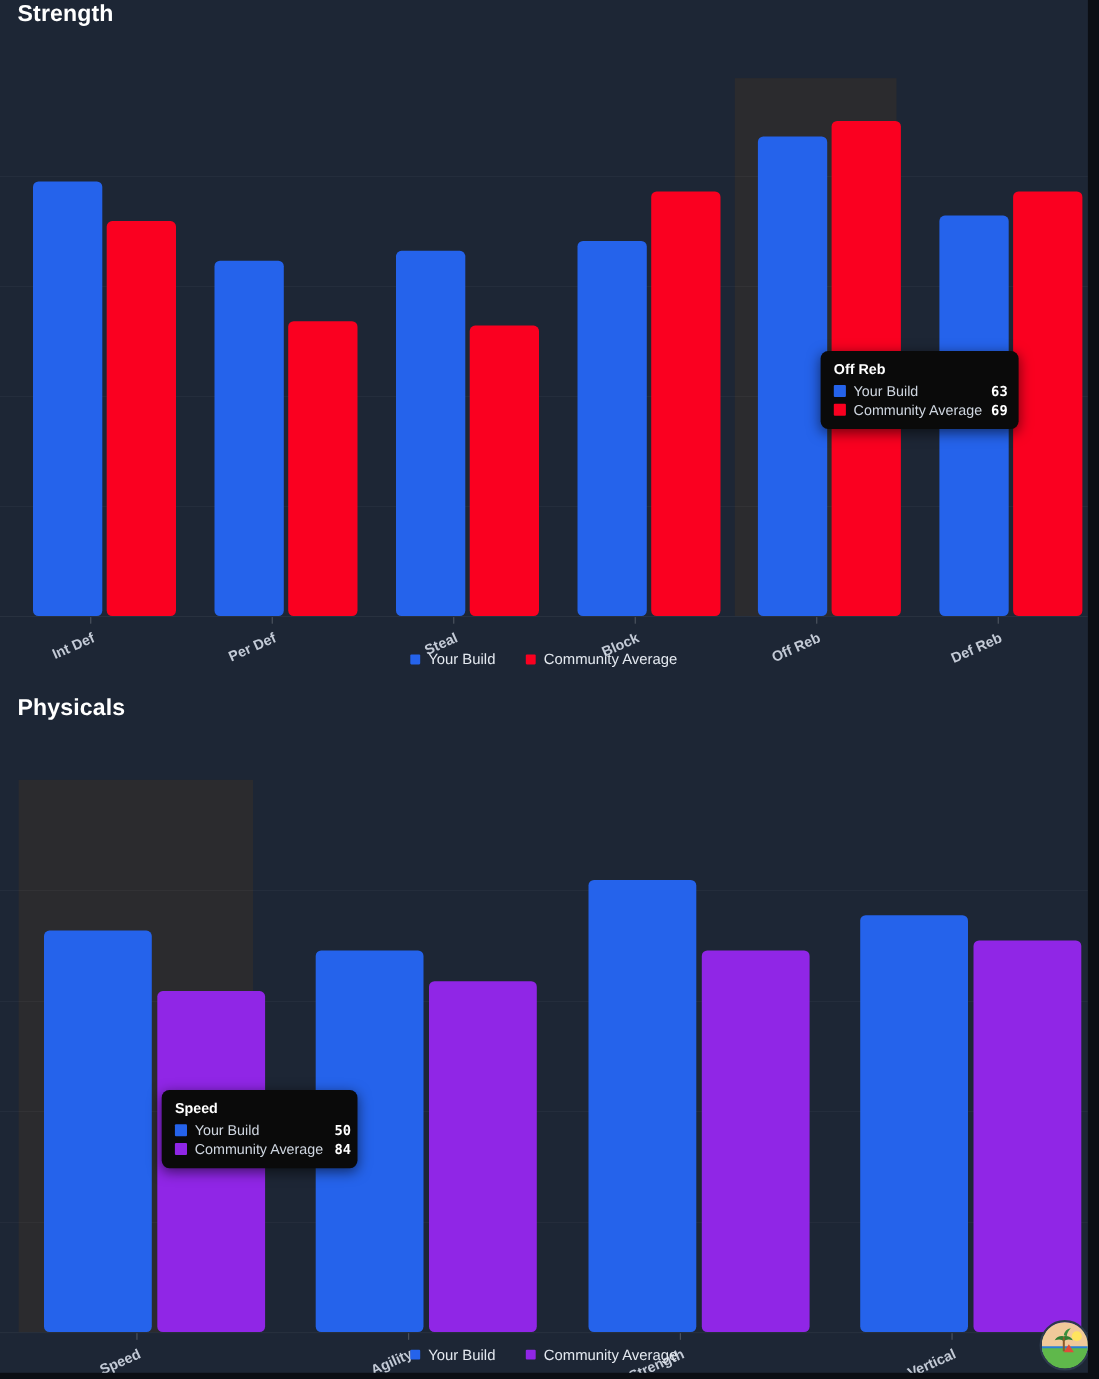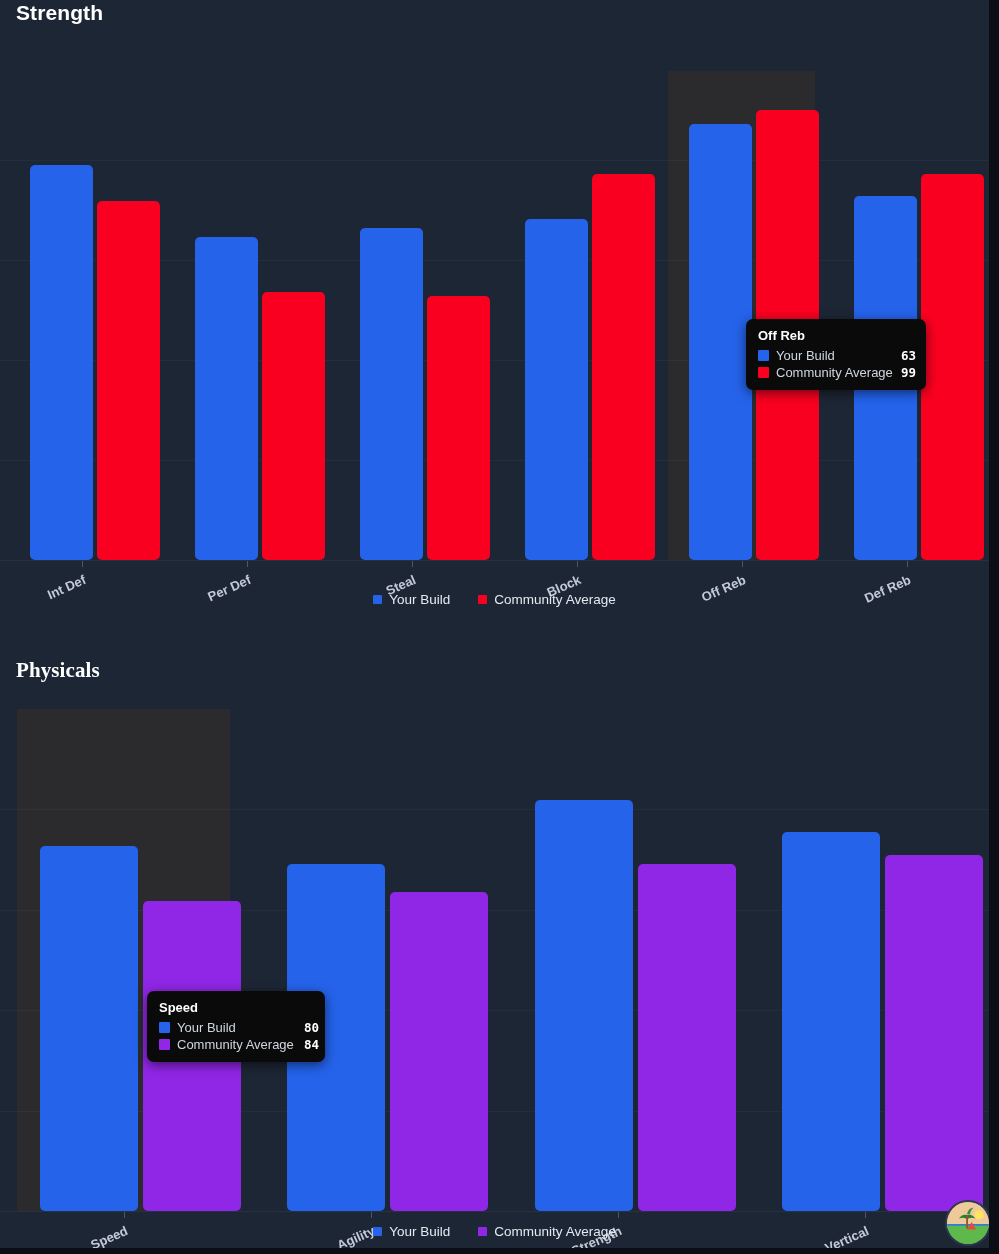--- a/index.html
+++ b/index.html
@@ -30,21 +30,21 @@
   .section-title {
     position: absolute;
     left: 16px;
     color: #ffffff;
     font-size: 21px;
     font-weight: bold;
     letter-spacing: 0.1px;
     white-space: nowrap;
   }
   #defense-title { top: 1px; }
-  #physicals-title { top: 658px; font-family: Liberation Serif, serif; }
+  #physicals-title { top: 632px; }
 
   
   .chart {
     position: absolute;
     left: 0;
   }
   #defense-chart { top: 36px; width: 989px; height: 580px; }
   #physicals-chart { top: 668px; width: 989px; height: 580px; }
 
   .plot {
@@ -255,21 +255,21 @@
   <div class="tooltip" id="tooltip-defense">
     <div class="tooltip-title">Off Reb</div>
     <div class="tt-row">
       <span class="tt-swatch" style="background:#2563eb"></span>
       <span class="tt-name">Your Build</span>
       <span class="tt-value">63</span>
     </div>
     <div class="tt-row">
       <span class="tt-swatch" style="background:#fa0020"></span>
       <span class="tt-name">Community Average</span>
-      <span class="tt-value">99</span>
+      <span class="tt-value">69</span>
     </div>
   </div>
 
   <div class="section-title" id="physicals-title">Physicals</div>
 
   <div class="chart" id="physicals-chart">
     <div class="plot" id="physicals-plot">
         <div class="hover-band" style="left: 17px; width: 213.25px; top: 0px;"></div>
         <div class="gridline" style="top: 100px;"></div>
         <div class="gridline" style="top: 201px;"></div>
@@ -306,21 +306,21 @@
         <span class="legend-swatch" style="background: rgb(144, 38, 230);"></span>
         <span class="legend-label">Community Average</span>
       </div>
     </div>
 
   <div class="tooltip" id="tooltip-physicals">
     <div class="tooltip-title">Speed</div>
     <div class="tt-row">
       <span class="tt-swatch" style="background:#2563eb"></span>
       <span class="tt-name">Your Build</span>
-      <span class="tt-value">80</span>
+      <span class="tt-value">50</span>
     </div>
     <div class="tt-row">
       <span class="tt-swatch" style="background:#9026e6"></span>
       <span class="tt-name">Community Average</span>
       <span class="tt-value">84</span>
     </div>
   </div>
 
   <div id="avatar-button">
     <svg viewBox="0 0 46 46" width="42" height="42">

